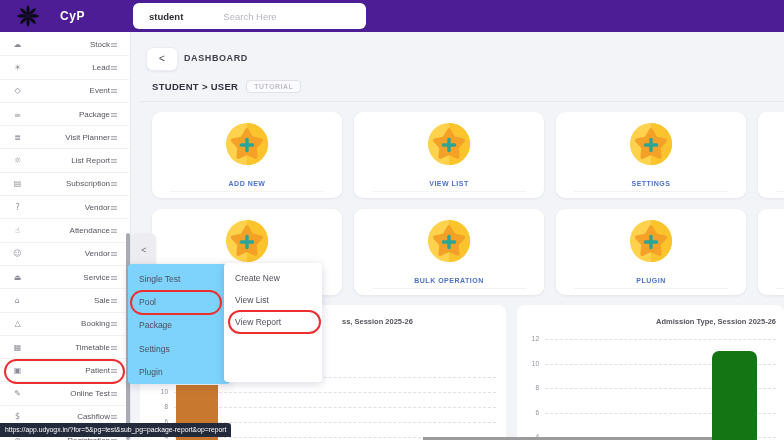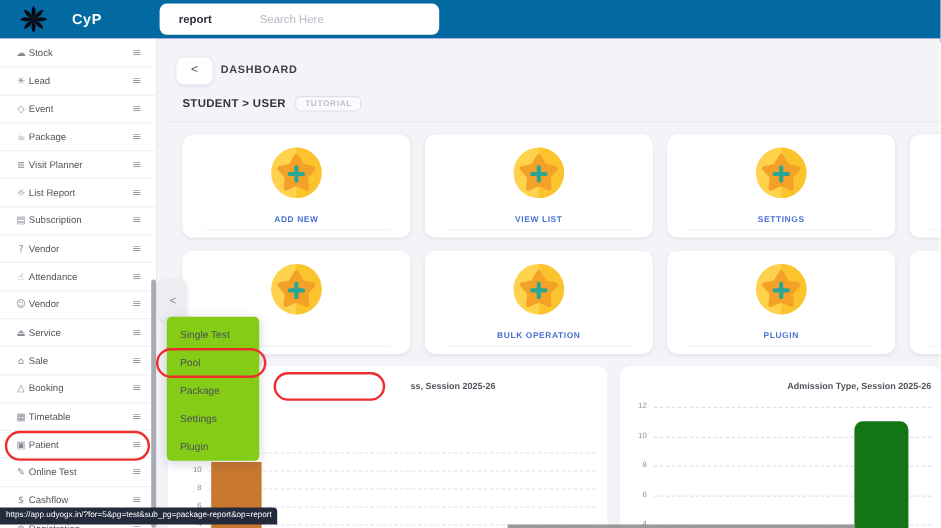--- a/index.html
+++ b/index.html
@@ -1,30 +1,30 @@
 <!DOCTYPE html>
 <html><head>
 <meta charset="utf-8">
 <style>
   html,body{margin:0;padding:0;background:#fff;}
   .stage{position:relative;width:784px;height:440px;overflow:hidden;background:#fff;
          font-family:"Liberation Sans",sans-serif;-webkit-font-smoothing:antialiased;}
   
-  .topbar{position:absolute;left:0;top:0;width:784px;height:32px;background:#0369a1;border-bottom:3px solid #6d28d9;}
+  .topbar{position:absolute;left:0;top:0;width:784px;height:32px;background:#4c1d95;border-bottom:3px solid #6d28d9;}
   .logo{position:absolute;left:16px;top:4px;width:24px;height:24px;}
   .brand{position:absolute;left:60px;top:0;height:32px;line-height:32px;color:#fff;font-size:12px;font-weight:bold;letter-spacing:.6px;}
   .searchbox{position:absolute;left:133px;top:3px;width:233px;height:26px;background:#fff;border-radius:6px;display:flex;align-items:center;}
   .search-cat{margin-left:16px;font-size:9.5px;font-weight:bold;color:#2e2e38;}
   .search-ph{margin-left:40px;font-size:9.5px;color:#b6b7c2;}
   
   .sidebar{position:absolute;left:0;top:32px;width:131px;height:408px;background:#fff;border-right:1px solid #e7e7ee;box-sizing:border-box;}
   .sb-list{position:absolute;left:0;top:1px;right:1px;}
   .sb-row{height:22.3px;display:flex;align-items:center;border-bottom:1px solid #f1f1f5;position:relative;}
   .sb-ico{width:13px;margin-left:11px;font-family:"DejaVu Sans",sans-serif;font-size:8px;color:#8b8b98;text-align:center;flex:none;}
-  .sb-label{margin-left:0;font-size:8px;color:#55555f;flex:1;}
+  .sb-label{margin-left:0;font-size:8px;color:#55555f;flex:1;text-align:right;}
   .sb-handle{margin-right:11px;font-family:"DejaVu Sans",sans-serif;font-size:9.5px;color:#9a9aa6;}
   .sb-thumb{position:absolute;left:126px;top:233px;width:4px;height:207px;background:#aaaab2;border-radius:2px;z-index:4;}
   
   .main-bg{position:absolute;left:131px;top:32px;right:0;bottom:0;background:#f3f4f8;}
   .back-btn{position:absolute;left:146px;top:47px;width:30px;height:22px;background:#fff;border:1px solid #ececf2;border-radius:7px;
             box-shadow:0 1px 2px rgba(40,40,80,.07);text-align:center;line-height:22px;font-size:10px;color:#45454f;}
   .page-title{position:absolute;left:184px;top:53px;font-size:9px;font-weight:bold;color:#3e3e4c;letter-spacing:.6px;}
   .hdr-divider{position:absolute;left:140px;top:101px;width:644px;height:1px;background:#e8e9f0;}
   .crumb-row{position:absolute;left:152px;top:80px;display:flex;align-items:center;gap:8px;}
   .crumb{font-size:9.5px;font-weight:bold;color:#32323e;letter-spacing:.3px;}
@@ -42,21 +42,21 @@
   .chart-left{left:140px;width:366px;}
   .chart-right{left:517px;width:267px;}
   .chart-title{position:absolute;top:12px;font-size:7.5px;font-weight:bold;color:#54555e;z-index:2;}
   .chart-title.tl{left:185px;margin-left:17px;} .chart-title.tr{right:8px;}
   .gridline{position:absolute;height:0;border-top:1px dashed #e0e1e8;}
   .tick{position:absolute;font-size:6.5px;color:#8f919c;text-align:right;height:8px;line-height:8px;}
   .bar{position:absolute;z-index:1;}
   
   .collapse-tab{position:absolute;left:132px;top:233px;width:24px;height:35px;background:#ededf1;border-radius:6px;
                 text-align:center;line-height:35px;font-size:9px;color:#71717c;z-index:5;box-shadow:0 1px 3px rgba(0,0,0,.08);}
-  .flyout{position:absolute;left:139px;top:264px;width:77px;height:120px;background:#84cc16;border-radius:4px;
+  .flyout{position:absolute;left:128px;top:264px;width:102px;height:120px;background:#7dd3fc;border-radius:4px;
           box-shadow:0 2px 10px rgba(20,20,60,.16);z-index:5;display:flex;flex-direction:column;padding-top:3px;box-sizing:border-box;}
   .flyout .menu-item{height:23.4px;display:flex;align-items:center;padding-left:11px;font-size:8.5px;color:#4e4e59;}
   .submenu{position:absolute;left:224px;top:263px;width:98px;height:119px;background:#fff;border-radius:4px;
            box-shadow:0 2px 10px rgba(20,20,60,.16);z-index:5;padding-top:4px;box-sizing:border-box;}
   .submenu .menu-item{height:22px;display:flex;align-items:center;padding-left:11px;font-size:8.5px;color:#4e4e59;}
   
   .anno{position:absolute;border:2.5px solid #ee2e2e;border-radius:13px;box-sizing:border-box;z-index:8;pointer-events:none;}
   .anno-online-test{left:4px;top:359px;width:121px;height:25px;}
   .anno-package{left:130px;top:290px;width:92px;height:25px;}
   .anno-view-report{left:228px;top:310px;width:93px;height:24px;}
@@ -77,21 +77,21 @@
         <path d="M16 16 C13 10,13 5,16 1 C19 5,19 10,16 16Z" transform="rotate(90 16 16)"></path>
         <path d="M16 16 C13 10,13 5,16 1 C19 5,19 10,16 16Z" transform="rotate(135 16 16)"></path>
         <path d="M16 16 C13 10,13 5,16 1 C19 5,19 10,16 16Z" transform="rotate(180 16 16)"></path>
         <path d="M16 16 C13 10,13 5,16 1 C19 5,19 10,16 16Z" transform="rotate(225 16 16)"></path>
         <path d="M16 16 C13 10,13 5,16 1 C19 5,19 10,16 16Z" transform="rotate(270 16 16)"></path>
         <path d="M16 16 C13 10,13 5,16 1 C19 5,19 10,16 16Z" transform="rotate(315 16 16)"></path>
       </g>
     </svg>
     <div class="brand">CyP</div>
     <div class="searchbox">
-      <span class="search-cat">report</span>
+      <span class="search-cat">student</span>
       <span class="search-ph">Search Here</span>
     </div>
   </div>
 
   <div class="sidebar">
     <div class="sb-list">
         <div class="sb-row">
           <div class="sb-ico">☁</div>
           <div class="sb-label">Stock</div>
           <div class="sb-handle">≡</div>
@@ -296,19 +296,24 @@
   <div class="bottom-edge"></div>
 
   <div class="collapse-tab">&lt;</div>
   <div class="flyout">
       <div class="menu-item">Single Test</div>
       <div class="menu-item">Pool</div>
       <div class="menu-item">Package</div>
       <div class="menu-item">Settings</div>
       <div class="menu-item">Plugin</div>
     </div>
+  <div class="submenu">
+      <div class="menu-item">Create New</div>
+      <div class="menu-item">View List</div>
+      <div class="menu-item">View Report</div>
+    </div>
 
   <div class="anno anno-online-test"></div>
   <div class="anno anno-package"></div>
   <div class="anno anno-view-report"></div>
 
   <div class="status-tip">https://app.udyogx.in/?for=5&amp;pg=test&amp;sub_pg=package-report&amp;op=report</div>
 </div>
 
 </body></html>

